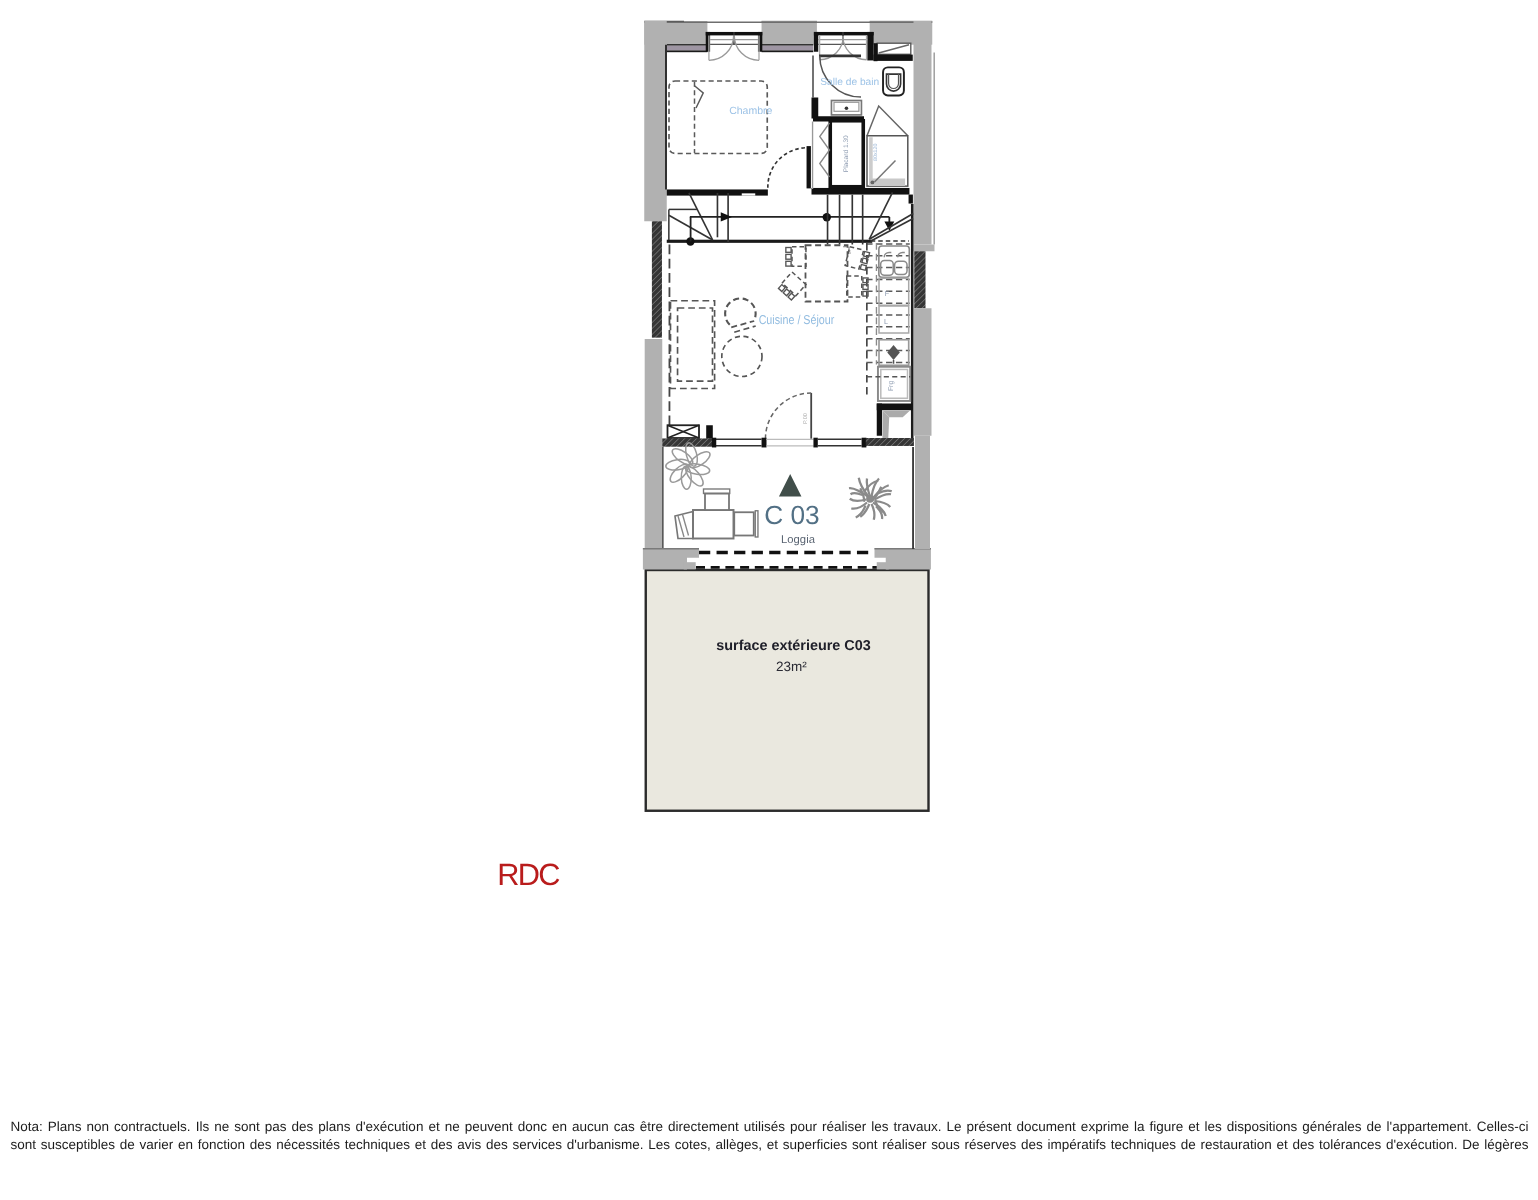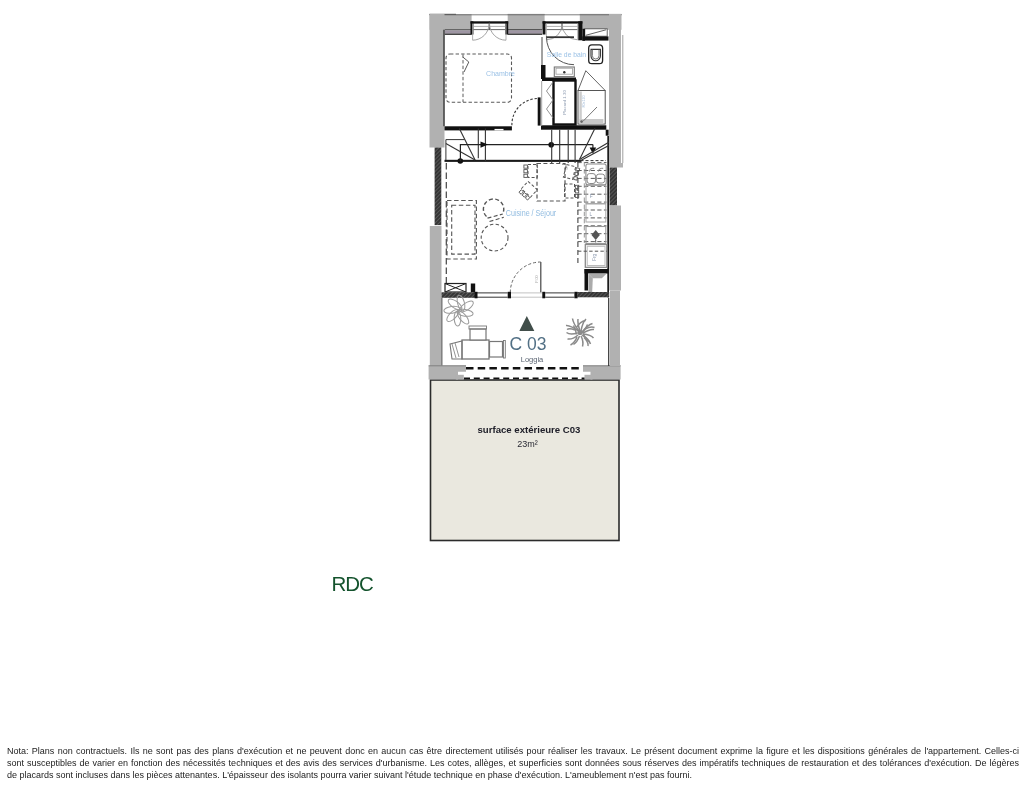--- a/index.html
+++ b/index.html
@@ -1,18 +1,18 @@
 <!DOCTYPE html>
 <html><head>
 <meta charset="utf-8">
 <style>
 html,body{margin:0;padding:0;background:#ffffff;width:1025px;height:800px;overflow:hidden;}
 body{font-family:"Liberation Sans",sans-serif;position:relative;}
 #plan{position:absolute;left:0;top:0;}
-#rdc{position:absolute;left:331.5px;top:571.5px;font-size:20.5px;letter-spacing:-1.1px;color:#14532d;}
+#rdc{position:absolute;left:331.5px;top:571.5px;font-size:20.5px;letter-spacing:-1.1px;color:#b91c1c;}
 #nota{position:absolute;left:7px;top:744.7px;width:1012px;font-size:9px;line-height:12.2px;color:#1c1c1c;}
 #nota .j{text-align:justify;text-align-last:justify;white-space:normal;}
 </style>
 </head>
 <body>
 <svg id="plan" width="1025" height="800" viewBox="0 0 1025 800">
 <defs>
 <pattern id="hatch" width="2.8" height="2.8" patternTransform="rotate(45)" patternUnits="userSpaceOnUse">
 <rect width="2.8" height="2.8" fill="#353535"></rect>
 <line x1="0" y1="0" x2="0" y2="2.8" stroke="#9a9a9a" stroke-width="0.65"></line>
@@ -464,15 +464,14 @@
 <g>
 <text x="532" y="361.8" font-size="7.5" fill="#5a6472" text-anchor="middle">Loggia</text>
 </g>
 
 </svg>
 
 <div id="rdc">RDC</div>
 
 <div id="nota">
 <div class="j">Nota: Plans non contractuels. Ils ne sont pas des plans d'exécution et ne peuvent donc en aucun cas être directement utilisés pour réaliser les travaux. Le présent document exprime la figure et les dispositions générales de l'appartement. Celles-ci</div>
-<div class="j">sont susceptibles de varier en fonction des nécessités techniques et des avis des services d'urbanisme. Les cotes, allèges, et superficies sont données sous réserves des impératifs techniques de restauration et des tolérances d'exécution. De légères</div>
-<div>de placards sont incluses dans les pièces attenantes. L'épaisseur des isolants pourra varier suivant l'étude technique en phase d'exécution. L'ameublement n'est pas fourni.</div>
+<div class="j">sont susceptibles de varier en fonction des nécessités techniques et des avis des services d'urbanisme. Les cotes, allèges, et superficies sont réaliser sous réserves des impératifs techniques de restauration et des tolérances d'exécution. De légères</div>
 </div>
 
 </body></html>

